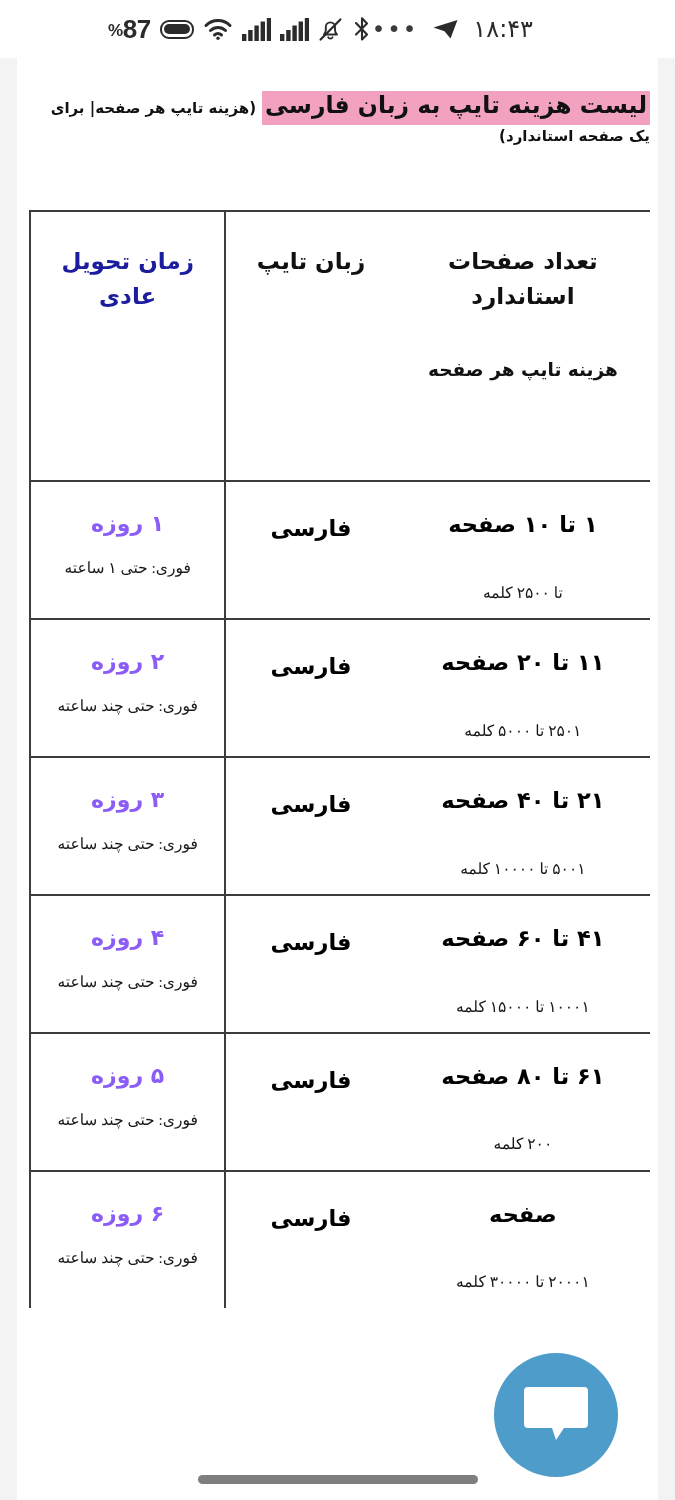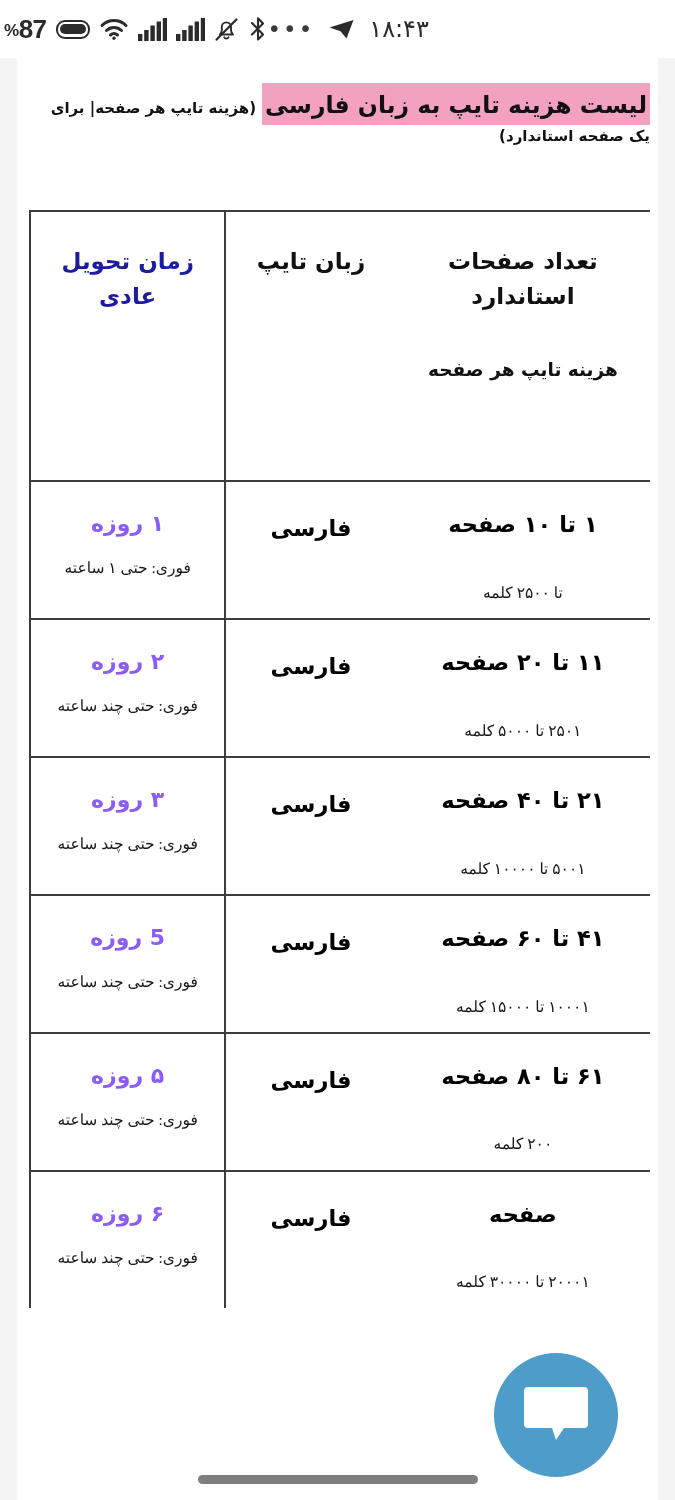--- a/index.html
+++ b/index.html
@@ -17,22 +17,22 @@
 
   
   .status-bar {
     position: absolute;
     top: 0; left: 0;
     width: 559px;
     height: 58px;
     background: #ffffff;
     display: flex;
     align-items: center;
-    justify-content: flex-start;
-    padding: 0 4px;
+    justify-content: flex-end;
+    padding: 0 26px;
     box-sizing: border-box;
     direction: ltr;
   }
   .sb-left {
     display: flex;
     align-items: center;
     gap: 9px;
   }
   .sb-right {
     display: flex;
@@ -107,21 +107,21 @@
   .doc-title {
     margin: 0;
     font-size: 0;
     line-height: 1.62;
   }
   .title-hl {
     background: #f2a2c0;
     color: #111111;
     font-weight: 700;
     font-size: 23.5px;
-    padding: 8px 3px 6px 3px;
+    padding: 0 3px 6px 3px;
     box-decoration-break: clone;
     -webkit-box-decoration-break: clone;
   }
   .title-sub {
     color: #111111;
     font-weight: 700;
     font-size: 15px;
     padding-right: 6px;
   }
 
@@ -393,21 +393,21 @@
                 <div class="c-sub c-sub-pages">۱۰۰۰۱ تا ۱۵۰۰۰ کلمه</div>
               </div>
             </td>
             <td>
               <div class="cell-inner lang-cell">
                 <div class="c-main">فارسی</div>
               </div>
             </td>
             <td>
               <div class="cell-inner">
-                <div class="c-main-blue">5 روزه</div>
+                <div class="c-main-blue">۴ روزه</div>
                 <div class="c-sub c-sub-time">فوری: حتی چند ساعته</div>
               </div>
             </td>
           </tr>
 
           <tr>
             <td>
               <div class="cell-inner">
                 <div class="c-main">۶۱ تا ۸۰ صفحه</div>
                 <div class="c-sub c-sub-pages">۲۰۰ کلمه</div>

